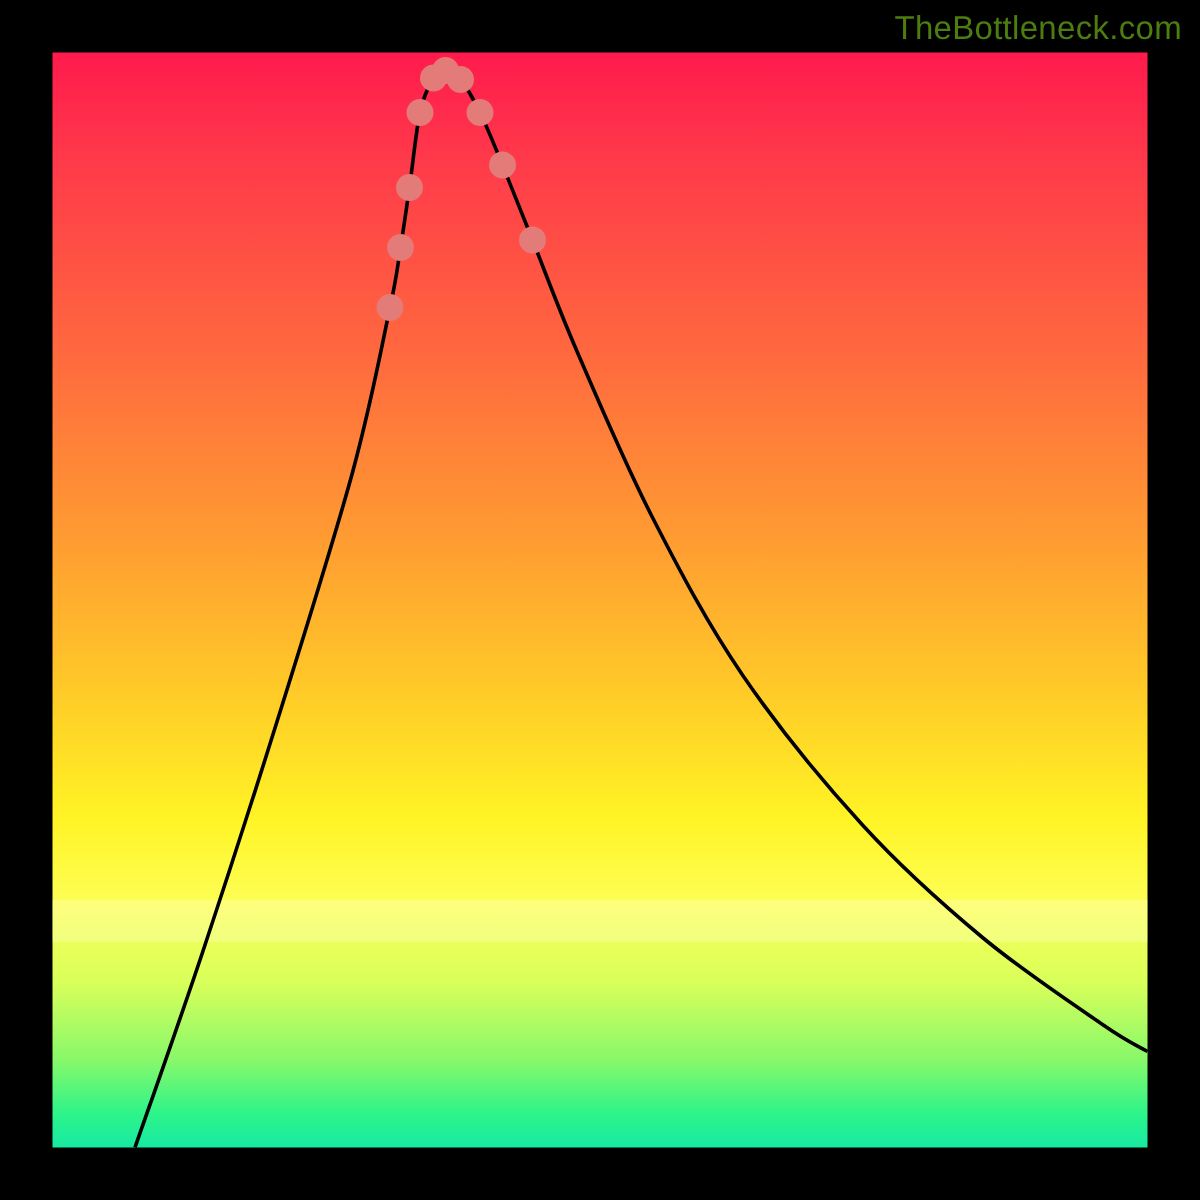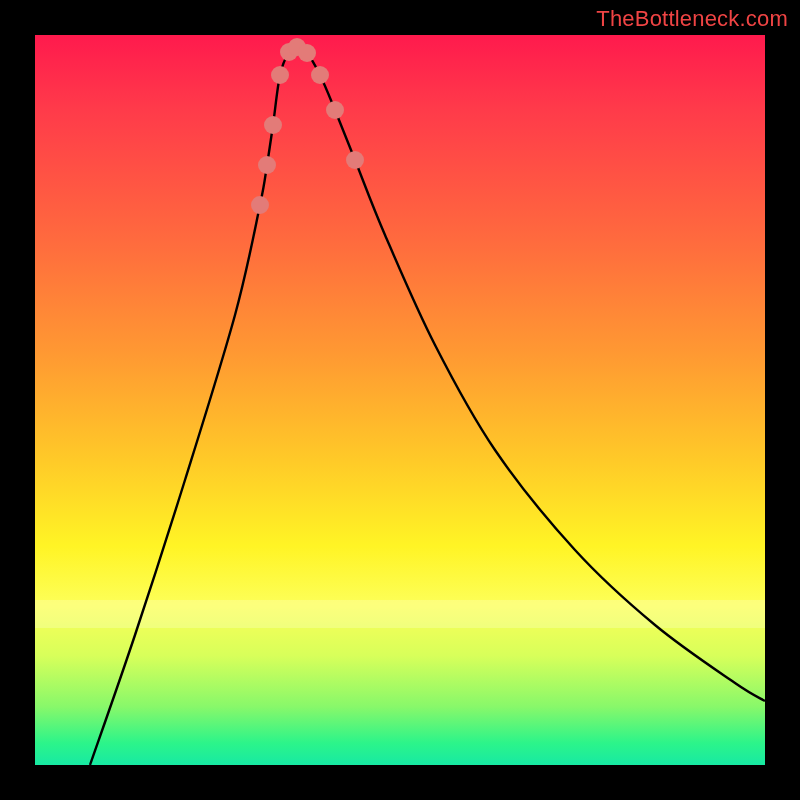--- a/index.html
+++ b/index.html
@@ -46,21 +46,21 @@
     left: 0;
     width: 100%;
     height: 28px;
     top: 565px;
     background: rgba(255,255,255,0.22);
   }
   .watermark {
     position: absolute;
     top: 6px;
     right: 12px;
-    color: #ef4444;
+    color: #4d7c0f;
     font-size: 22px;
     font-weight: 400;
     letter-spacing: 0.2px;
     font-family: Arial, sans-serif;
   }
   svg.curve {
     position: absolute;
     left: 0;
     top: 0;
     width: 730px;

